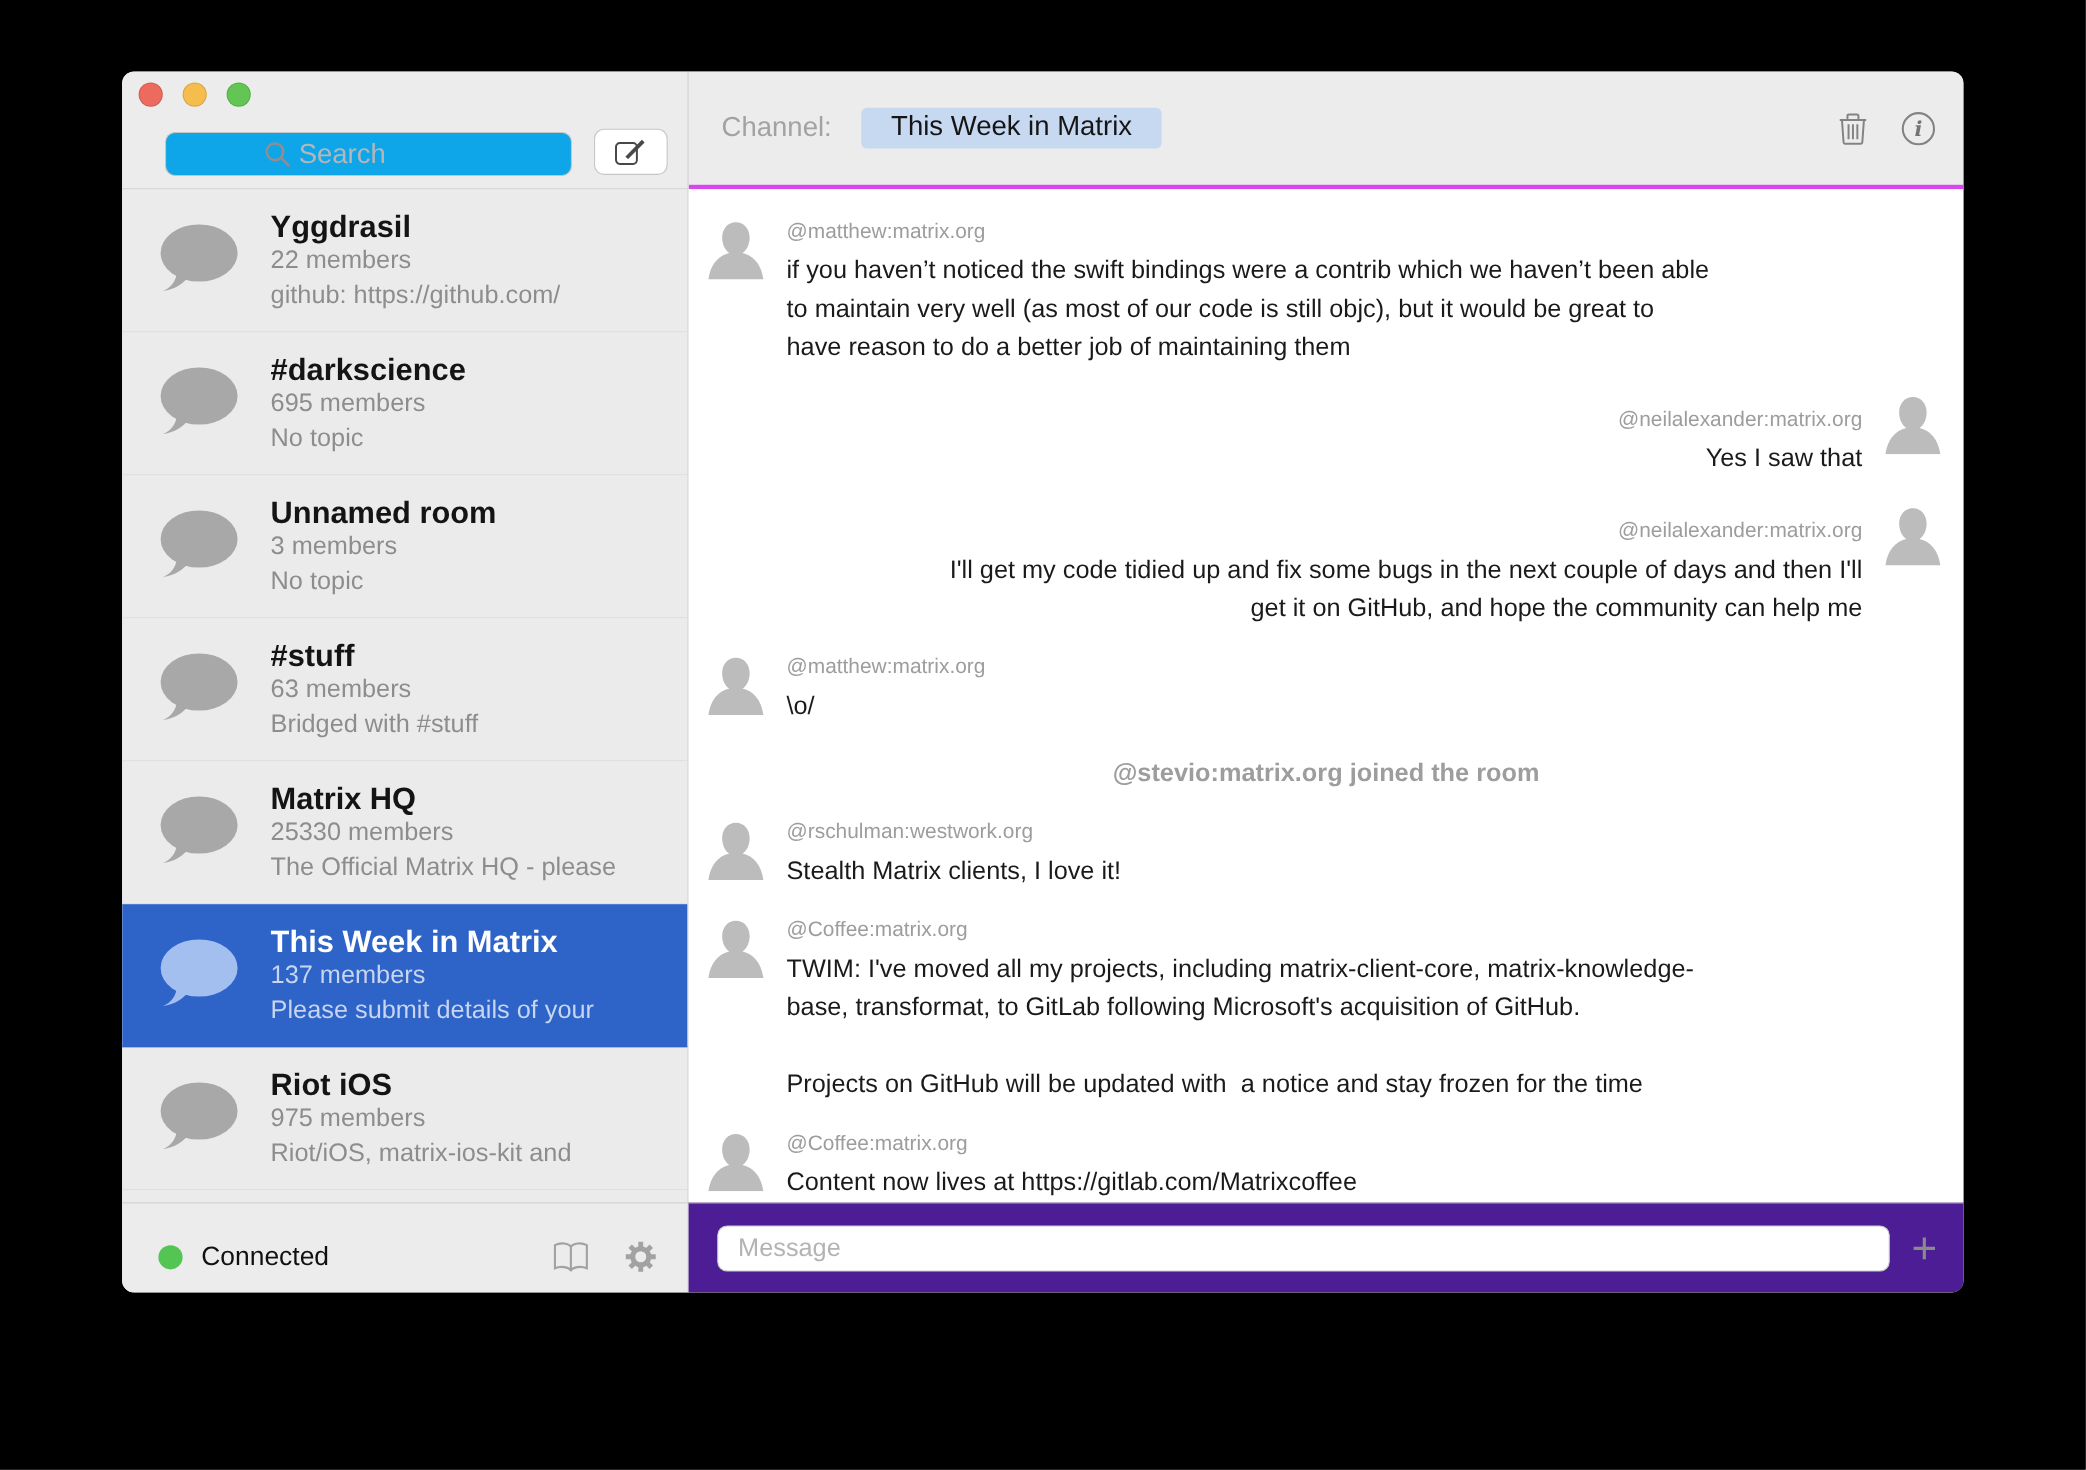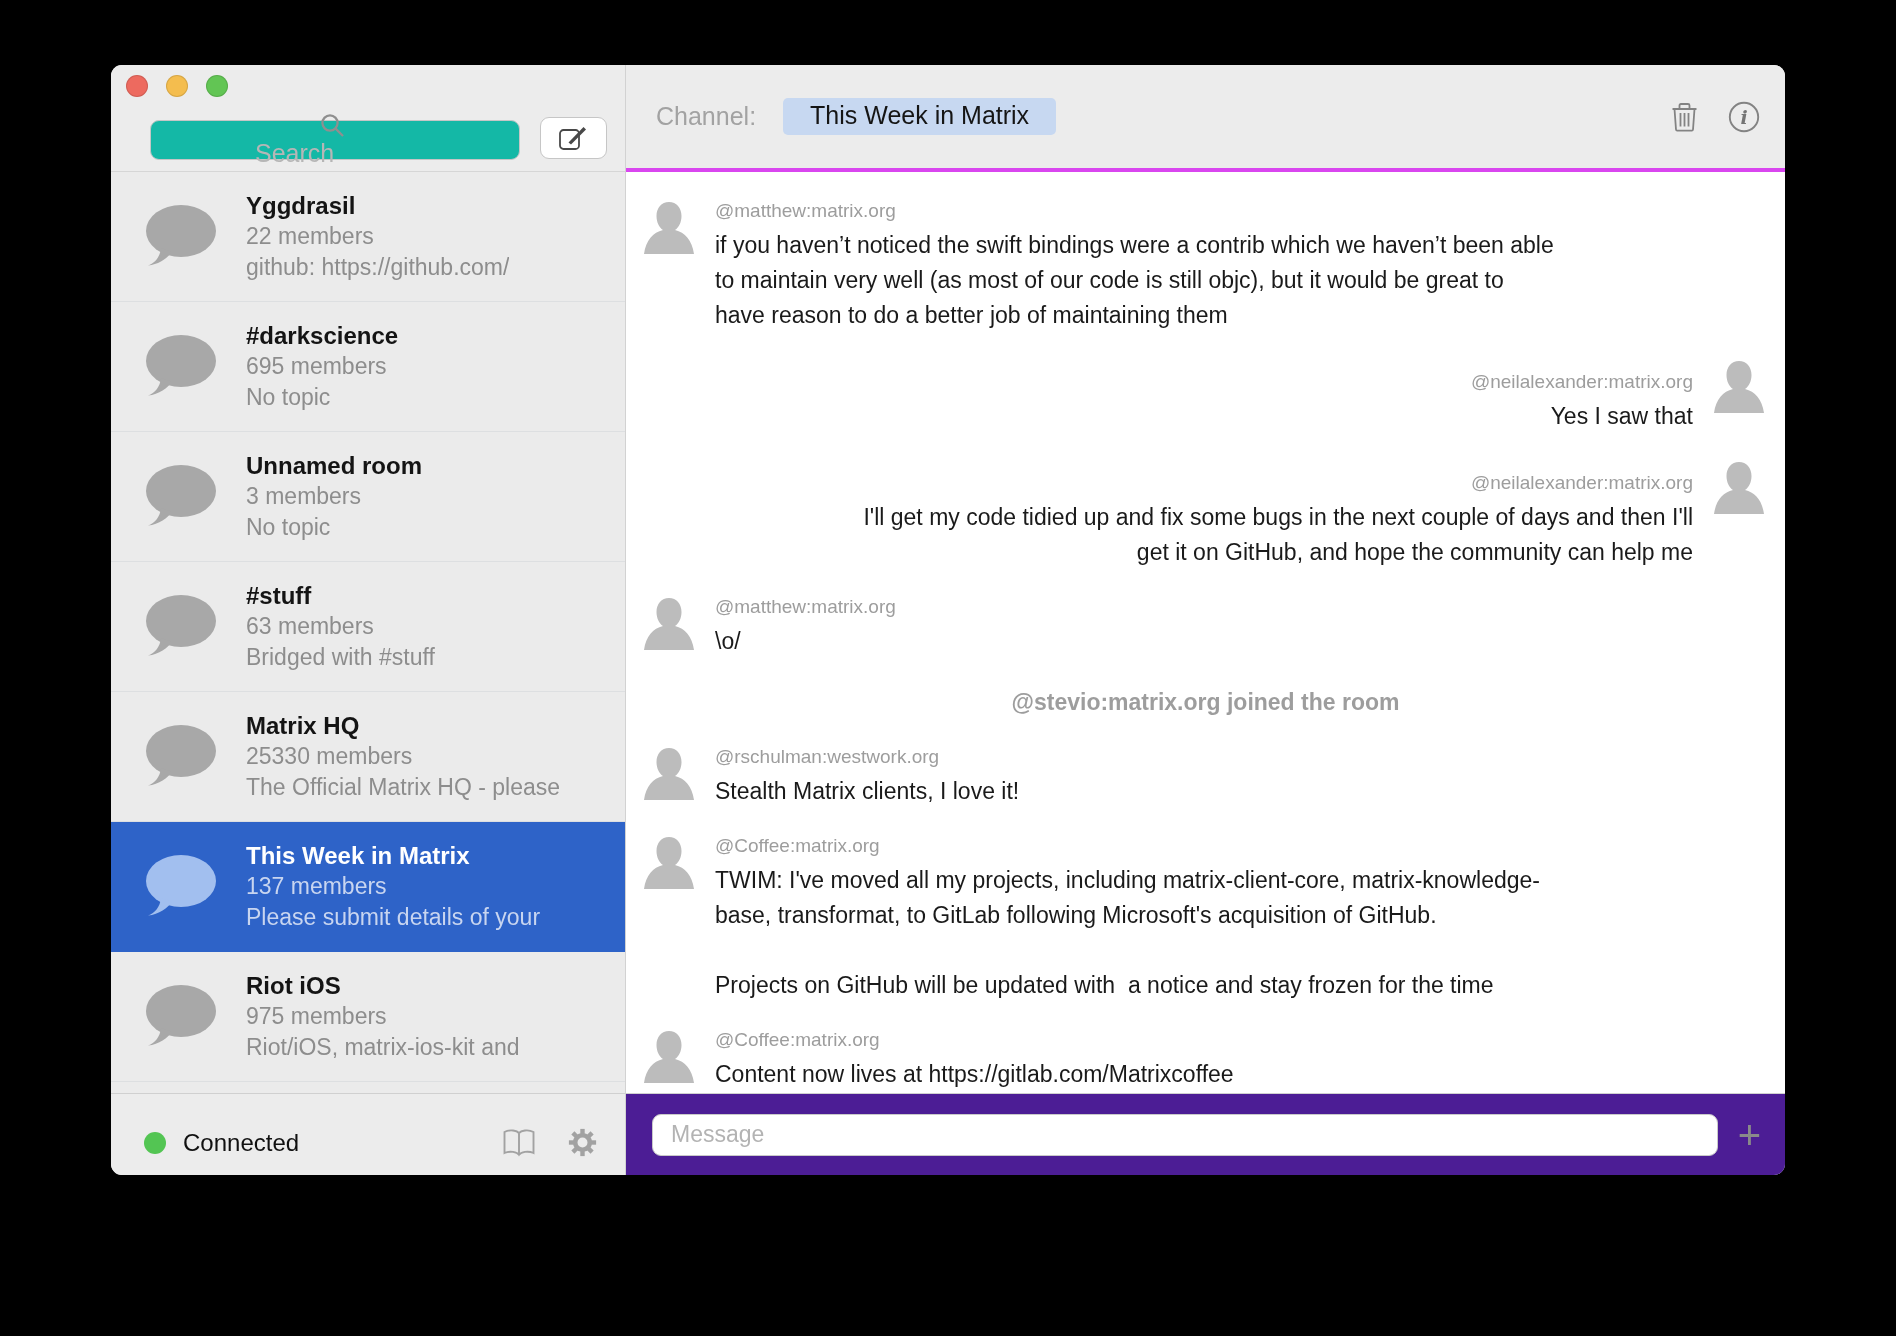--- a/index.html
+++ b/index.html
@@ -6,43 +6,43 @@
     font-family:"Liberation Sans","DejaVu Sans",sans-serif;-webkit-font-smoothing:antialiased;}
   .window{position:absolute;left:111px;top:65px;width:1674px;height:1110px;background:#ececec;
     border-radius:11px;overflow:hidden;display:grid;grid-template-columns:515px 1fr;grid-template-rows:107px 1fr 82px;
     box-shadow:0 30px 70px rgba(0,0,0,.6);}
   .col-l{border-right:1px solid #d2d2d2;box-sizing:border-box;}
   
   .sb-header{position:relative;background:#ececec;border-bottom:1px solid #d6d6d6;box-sizing:border-box;}
   .lights{position:absolute;top:10px;left:15px;display:flex;gap:18px;}
   .light{width:22px;height:22px;border-radius:50%;box-shadow:inset 0 0 0 1px rgba(0,0,0,.12);}
   .light.red{background:#ed6a5f}.light.yellow{background:#f4bd4e}.light.green{background:#62c554}
-  .search-field{position:absolute;left:39px;top:55px;width:370px;height:40px;background:#14b8a6;
-    border:1px solid #c6c6c6;border-radius:9px;box-sizing:border-box;display:flex;align-items:center;justify-content:center;flex-direction:column;}
+  .search-field{position:absolute;left:39px;top:55px;width:370px;height:40px;background:#0ea5e9;
+    border:1px solid #c6c6c6;border-radius:9px;box-sizing:border-box;display:flex;align-items:center;justify-content:center;}
   .search-field svg{flex:0 0 auto;margin-right:6px;}
   .search-field input{border:none;outline:none;width:160px;font-size:25px;color:#333;background:transparent;
     font-family:inherit;padding:0;}
   .search-field input::placeholder{color:#b6b6b6;}
   .compose-btn{position:absolute;left:429px;top:52px;width:67px;height:42px;background:#fff;border:1px solid #c6c6c6;
     border-radius:9px;box-sizing:border-box;display:flex;align-items:center;justify-content:center;cursor:default;}
   
   .ch-header{background:#ececec;border-bottom:4px solid #d946ef;box-sizing:border-box;display:flex;align-items:center;
     padding:0 25px 0 30px;}
   .ch-label{font-size:25px;color:#a2a2a2;}
   .ch-token{margin-left:27px;background:#c7d8f1;border-radius:5px;padding:3px 27px 5px;font-size:25px;color:#151515;
     font-weight:500;}
   .ch-icons{margin-left:auto;display:flex;align-items:center;gap:30px;}
   .icon-btn{display:inline-flex;align-items:center;justify-content:center;cursor:default;}
   
   .room-list{background:#ebebeb;overflow:hidden;}
   .room{height:130px;box-sizing:border-box;border-bottom:1px solid #dddfe1;display:flex;align-items:center;
     padding-left:33px;color:#a8a8a8;}
   .room .bubble{flex:0 0 74px;}
   .room-text{margin-left:28px;overflow:hidden;}
-  .room-name{font-size:24px;font-weight:bold;color:#141414;line-height:31px;white-space:nowrap;}
+  .room-name{font-size:28px;font-weight:bold;color:#141414;line-height:31px;white-space:nowrap;}
   .room-sub{font-size:23px;color:#8d8d8d;line-height:31px;white-space:nowrap;}
   .room.selected{background:#2e63c8;border-bottom-color:#2e63c8;color:#a2bfef;}
   .room.selected .room-name{color:#fff;}
   .room.selected .room-sub{color:#c8d5f0;}
   
   .chat-body{background:#fff;overflow:hidden;padding-top:2px;}
   .msg{display:flex;margin-top:26px;padding:0 20px 0 17px;align-items:flex-start;}
   .msg .pavatar{flex:0 0 52px;color:#bcbcbc;}
   .msg-content{min-width:0;}
   .msg.left .msg-content{margin-left:20px;}

